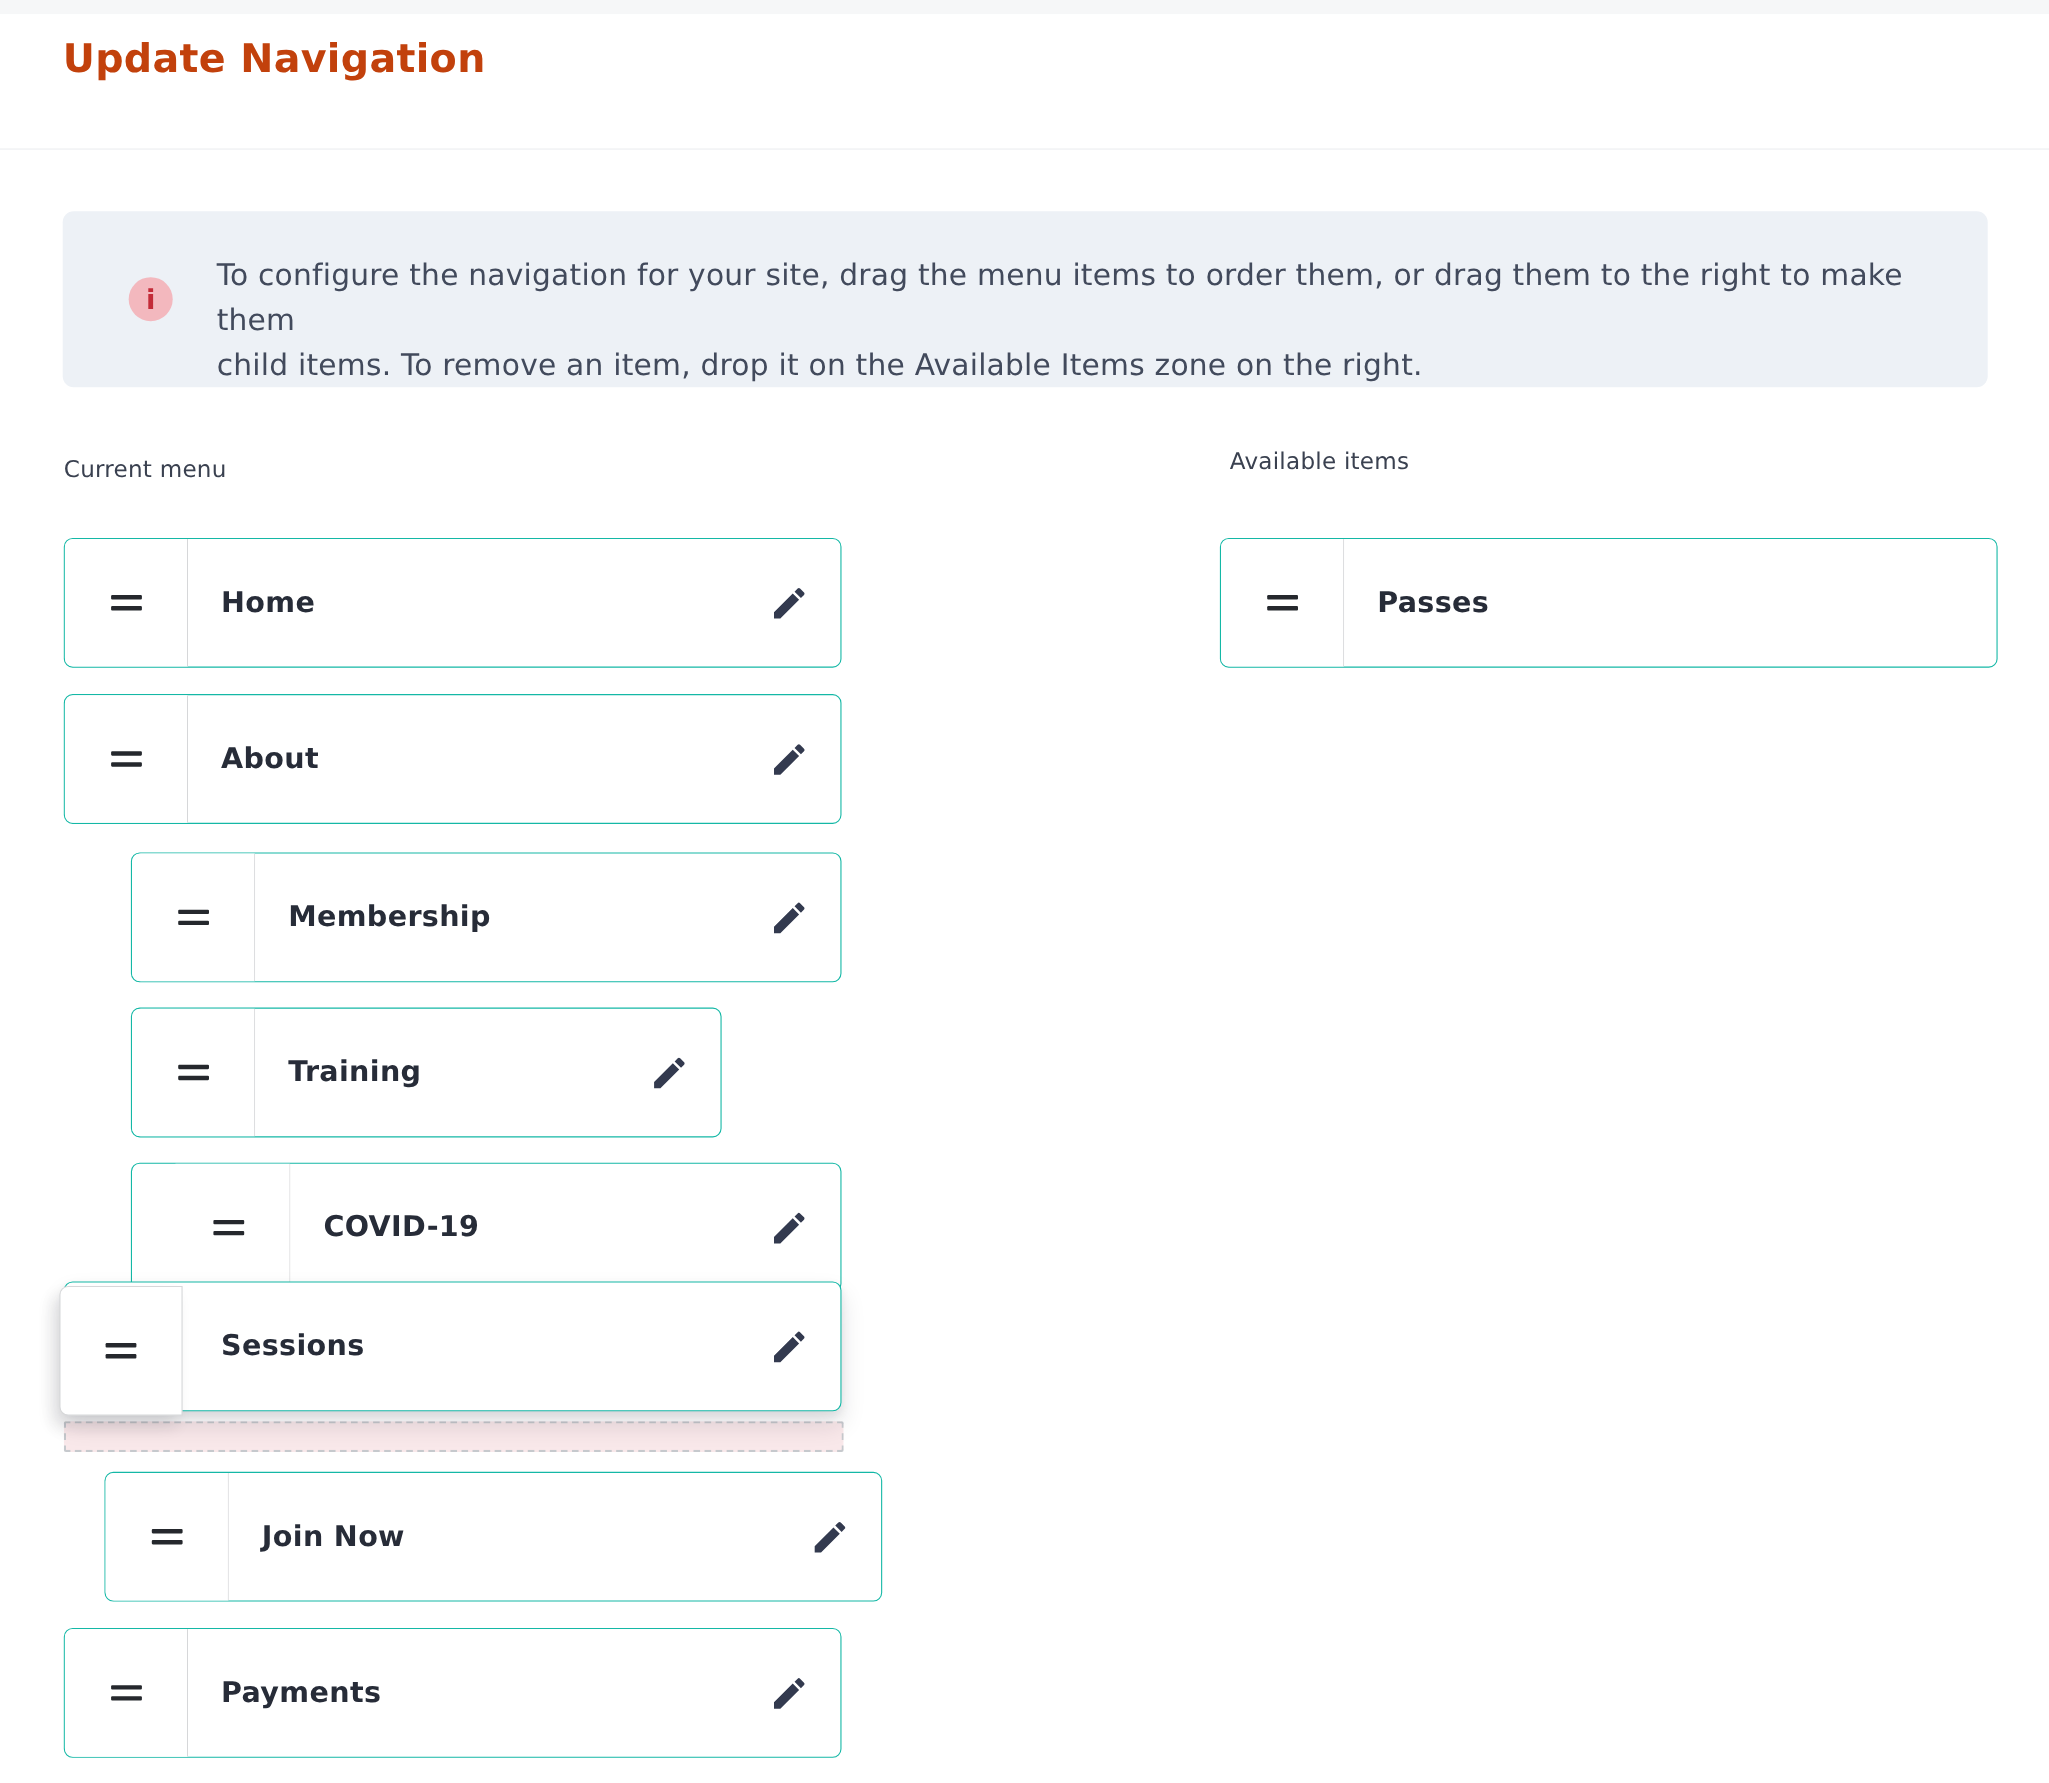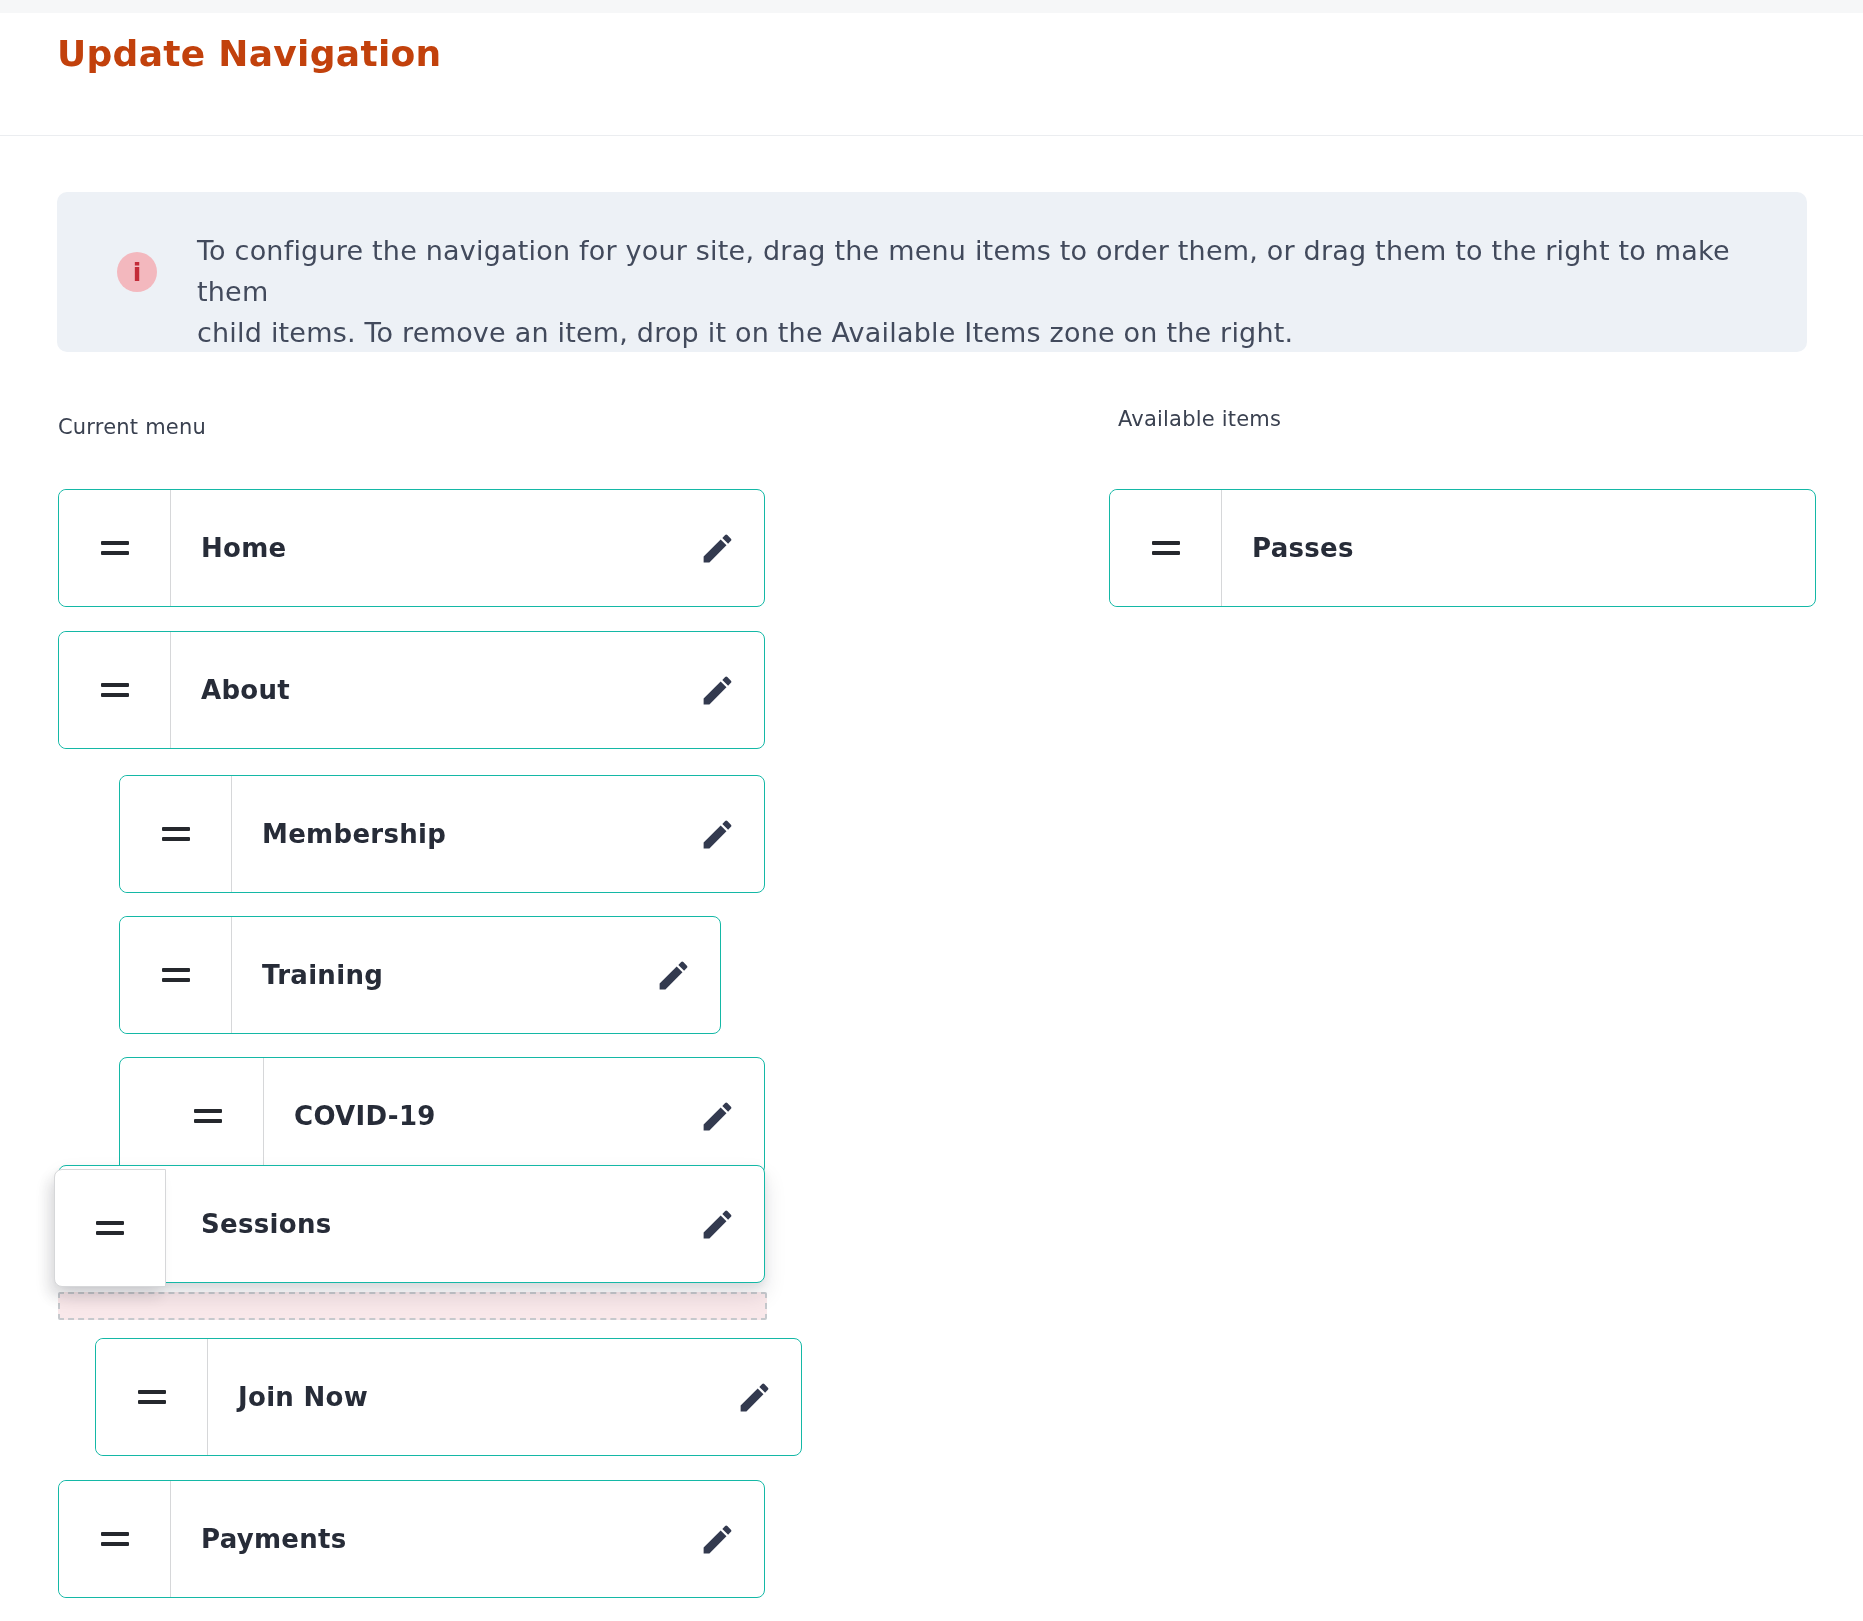--- a/index.html
+++ b/index.html
@@ -122,21 +122,21 @@
     margin-left: auto;
     width: 37px; height: 37px;
     fill: #333a4f;
     cursor: pointer;
     flex: 0 0 auto;
   }
   
   #row-home       { left: 58px;  top: 489px;  width: 707px; }
   #row-about      { left: 58px;  top: 631px;  width: 707px; }
   #row-membership { left: 119px; top: 775px;  width: 646px; }
-  #row-training   { left: 119px; top: 916px;  width: 602px; }
+  #row-training   { left: 119px; top: 916px;  width: 537px; }
   #row-covid      { left: 119px; top: 1057px; width: 646px; padding-left: 32px; }
   #row-sessions   { left: 58px;  top: 1165px; width: 707px; z-index: 5; }
   #row-joinnow    { left: 58px;  top: 1338px; width: 707px; margin-left: 37px; }
   #row-payments   { left: 58px;  top: 1480px; width: 707px; }
   #row-passes     { left: 1109px; top: 489px; width: 707px; }
   
   .dragging {
     box-shadow: 0 12px 22px rgba(25, 28, 40, 0.12), 0 4px 8px rgba(25, 28, 40, 0.07);
   }
   .dragging .handle-cell {

